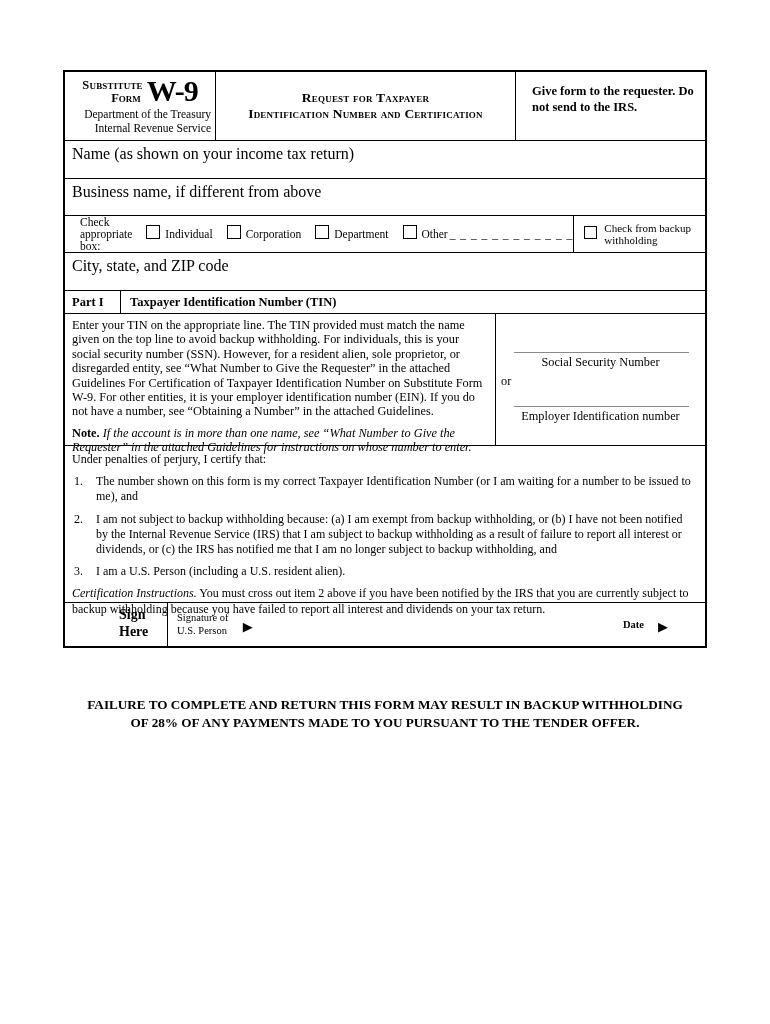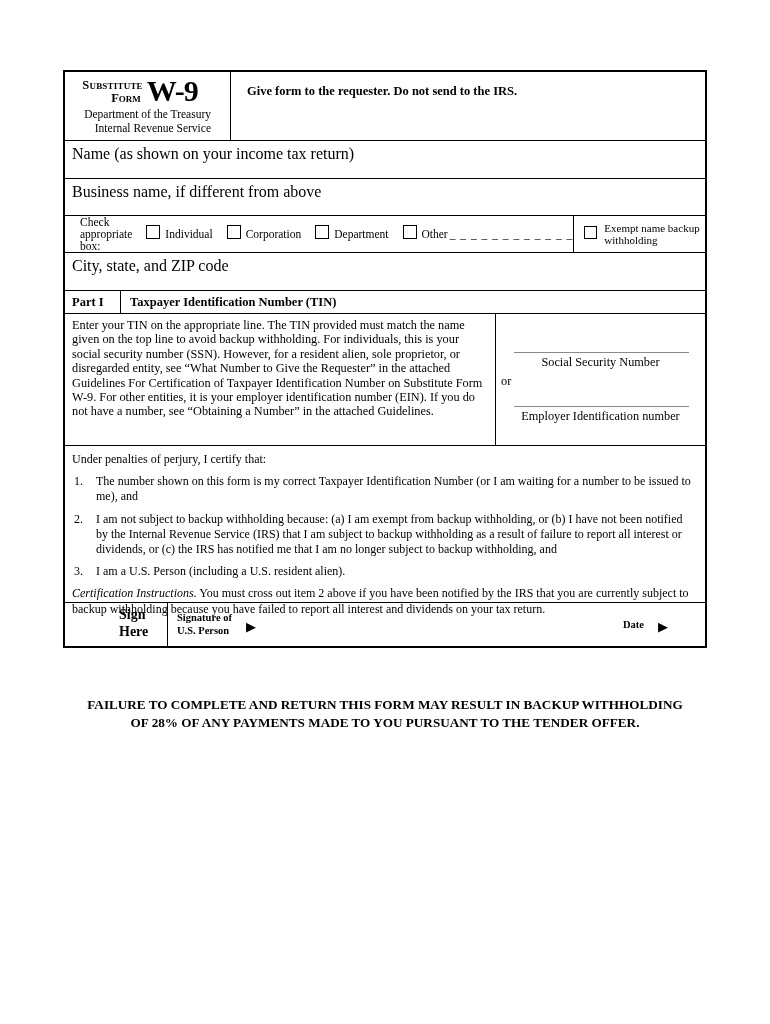--- a/index.html
+++ b/index.html
@@ -16,21 +16,21 @@
     position:absolute; left:63px; top:70px; width:644px;
     border:2px solid #000;
     background:#fff;
   }
   .row { display:flex; border-top:1.5px solid #000; }
   .row.first { border-top:none; }
   .cell { border-left:1.5px solid #000; position:relative; }
   .cell.first { border-left:none; }
 
   
-  .r-header { height:68px;gap:15px; }
+  .r-header { height:68px; }
   .c-logo { width:150px; display:flex; flex-direction:column; justify-content:center; padding:3px 4px; }
   .logo-top { display:flex; justify-content:center; align-items:flex-start; }
   .subform { display:flex; flex-direction:column; margin-top:2px; }
   .subform .l1 { font-variant:small-caps; font-weight:bold; font-size:12.5px; line-height:13px; letter-spacing:.2px; }
   .subform .l2 { font-variant:small-caps; font-weight:bold; font-size:12.5px; line-height:13px; text-align:right; padding-right:2px; }
   .w9 { font-size:30px; font-weight:bold; line-height:28px; margin-left:4px; letter-spacing:-1px; }
   .dept { text-align:right; font-size:11.5px; line-height:13.5px; margin-top:3px; }
   .c-title { width:300px; display:flex; flex-direction:column; justify-content:center; align-items:center; text-align:center; }
   .c-title .t { font-variant:small-caps; font-weight:bold; font-size:13.5px; line-height:16px; letter-spacing:.2px; }
   .c-requester { flex:1; padding:12px 8px 4px 16px; font-weight:bold; font-size:12.5px; line-height:15.5px; }
@@ -85,21 +85,21 @@
   .p2-item { display:flex; margin-bottom:7px; }
   .p2-num { width:24px; flex:none; padding-left:2px; }
   .p2-text { flex:1; padding-right:2px; }
   .cert { margin-top:2px; }
   .cert .ci { font-style:italic; }
 
   
   .r-sign { height:44px;padding-left:47px; }
   .c-signhere { width:55px; font-weight:bold; font-size:14px; line-height:16.5px; padding:4px 0 0 7px; }
   .c-signature { flex:1; display:flex; align-items:center; }
-  .sig-label { font-weight:bold; font-size:10.5px; line-height:12.5px; padding-left:9px; }
+  .sig-label { font-weight:normal; font-size:10.5px; line-height:12.5px; padding-left:9px; }
   .arrow { font-size:13px; margin-left:14px; position:relative; top:2px; }
   .date-group { position:absolute; left:455px; display:flex; align-items:center; }
   .date-label { font-weight:bold; font-size:10.5px; }
   .c-signature-inner { position:relative; display:flex; align-items:center; width:100%; }
 
   
   .footer {
     position:absolute; left:63px; top:696px; width:644px;
     text-align:center; font-weight:bold; font-size:13.2px; line-height:18px;
   }
@@ -118,20 +118,24 @@
             <span class="l1">Substitute</span>
             <span class="l2">Form</span>
           </div>
           <span class="w9">W-9</span>
         </div>
         <div class="dept">
           <div>Department of the Treasury</div>
           <div>Internal Revenue Service</div>
         </div>
       </div>
+      <div class="cell c-title">
+        <div class="t">Request for Taxpayer</div>
+        <div class="t">Identification Number and Certification</div>
+      </div>
       <div class="cell c-requester">Give form to the requester.  Do not send to the IRS.</div>
     </div>
 
     <div class="row r-field r-name">
       <div class="cell field-cell first">
         <span class="field-label">Name (as shown on your income tax return)</span>
       </div>
     </div>
 
     <div class="row r-field r-business">
@@ -148,38 +152,42 @@
         <span class="checkbox"></span>
         <span>Corporation</span>
         <span class="checkbox"></span>
         <span>Department</span>
         <span class="checkbox"></span>
         <span>Other</span>
         <span class="other-blank">_ _ _ _ _ _ _ _ _ _ _ _</span>
       </div>
       <div class="cell c-exempt">
         <span class="checkbox small"></span>
-        <span>Exempt name backup withholding</span>
+        <span>Check from backup withholding</span>
       </div>
     </div>
 
     <div class="row r-field r-city">
       <div class="cell field-cell first">
         <span class="field-label">City, state, and ZIP code</span>
       </div>
     </div>
 
     <div class="row r-parthead r-part1head">
       <div class="cell c-partlabel first">Part I</div>
       <div class="cell c-parttitle">Taxpayer Identification Number (TIN)</div>
     </div>
 
     <div class="row r-part1body">
       <div class="cell c-tin-text first">
         <div>Enter your TIN on the appropriate line.  The TIN provided must match the name given on the top line to avoid backup withholding.  For individuals, this is your social security number (SSN).  However, for a resident alien, sole proprietor, or disregarded entity, see “What Number to Give the Requester” in the attached Guidelines For Certification of Taxpayer Identification Number on Substitute Form W-9.  For other entities, it is your employer identification number (EIN).  If you do not have a number, see “Obtaining a Number” in the attached Guidelines.</div>
+        <div class="note">
+          <span class="nb">Note.</span>
+          <span class="ni">If the account is in more than one name, see “What Number to Give the Requester” in the attached Guidelines for instructions on whose number to enter.</span>
+        </div>
       </div>
       <div class="cell c-tin-lines">
         <span class="or-word">or</span>
         <span class="tin-line ssn-line"></span>
         <span class="tin-label ssn-label">Social Security Number</span>
         <span class="tin-line ein-line"></span>
         <span class="tin-label ein-label">Employer Identification number</span>
       </div>
     </div>
 

